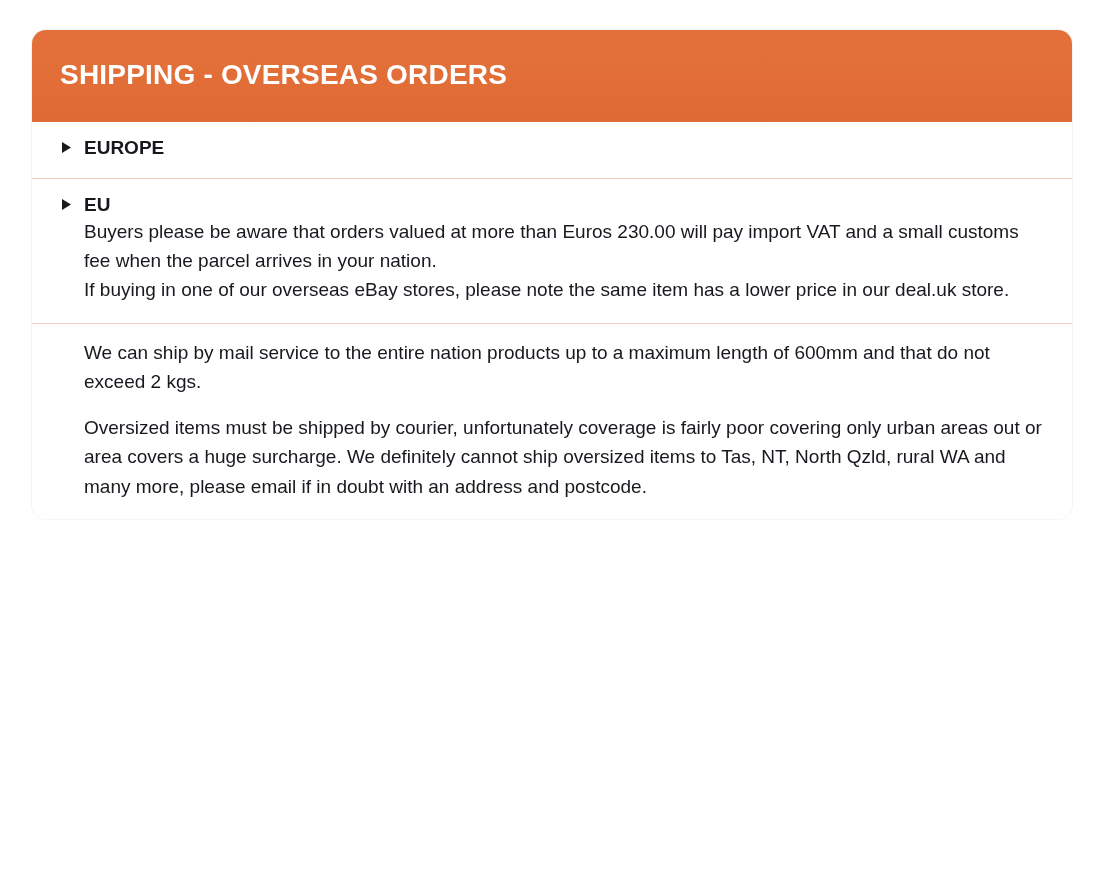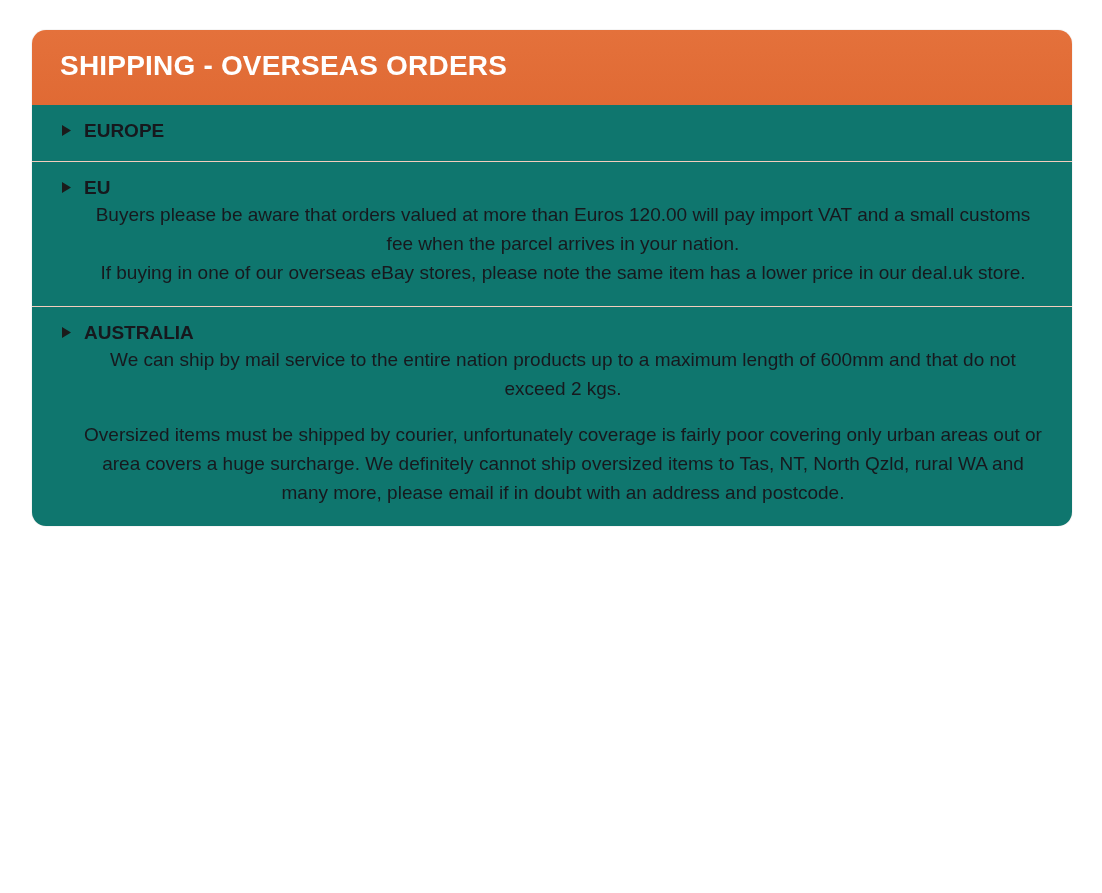--- a/index.html
+++ b/index.html
@@ -25,38 +25,37 @@
     border-radius: 14px;
     overflow: hidden;
     box-shadow: 0 0 0 1px rgba(0,0,0,0.04);
     background: #fdece4;
   }
   .card-header {
     background: #e2703a;
     background: linear-gradient(180deg, #e4713b 0%, #e06a34 100%);
     padding: 22px 44px 24px 28px;
     box-sizing: border-box;
-    height: 75px;
+    height: 92px;
     display: flex;
     align-items: center;
   }
   .card-header h1 {
     margin: 0;
     color: #ffffff;
     font-size: 28px;
     font-weight: bold;
     letter-spacing: 0.2px;
     line-height: 1.1;
   }
   .section {
-    background: #0f766e;
+    background: #ffffff;
     border-bottom: 1px solid #f3cdbd;
     padding: 14px 30px 18px 30px;
     box-sizing: border-box;
-    text-align: center;
   }
   .section:last-child {
     border-bottom: none;
   }
   .section-title-row {
     display: flex;
     align-items: flex-start;
     gap: 10px;
   }
   .bullet-arrow {
@@ -120,35 +119,27 @@
     <div class="section">
       <div class="section-title-row">
         <span class="bullet-arrow">
           <svg width="9" height="11" viewBox="0 0 9 11">
               <polygon points="0,0 9,5.5 0,11" fill="#1b1b1b"></polygon>
             </svg>
         </span>
         <h2 class="section-title">EU</h2>
       </div>
       <div class="section-body">
-        <p>Buyers please be aware that orders valued at more than Euros 120.00 will pay import VAT and a small customs fee when the parcel arrives in your nation.</p>
+        <p>Buyers please be aware that orders valued at more than Euros 230.00 will pay import VAT and a small customs fee when the parcel arrives in your nation.</p>
         <p style="margin-top:0">If buying in one of our overseas eBay stores, please note the same item has a lower price in our deal.uk store.</p>
       </div>
     </div>
 
 
     <div class="section">
-      <div class="section-title-row">
-        <span class="bullet-arrow">
-          <svg width="9" height="11" viewBox="0 0 9 11">
-              <polygon points="0,0 9,5.5 0,11" fill="#1b1b1b"></polygon>
-            </svg>
-        </span>
-        <h2 class="section-title">AUSTRALIA</h2>
-      </div>
       <div class="section-body">
         <p>We can ship by mail service to the entire nation products up to a maximum length of 600mm and that do not exceed 2 kgs.</p>
         <p>Oversized items must be shipped by courier, unfortunately coverage is fairly poor covering only urban areas out or area covers a huge surcharge. We definitely cannot ship oversized items to Tas, NT, North Qzld, rural WA and many more, please email if in doubt with an address and postcode.</p>
       </div>
     </div>
 
   </div>
 </div>
 
 </body></html>

